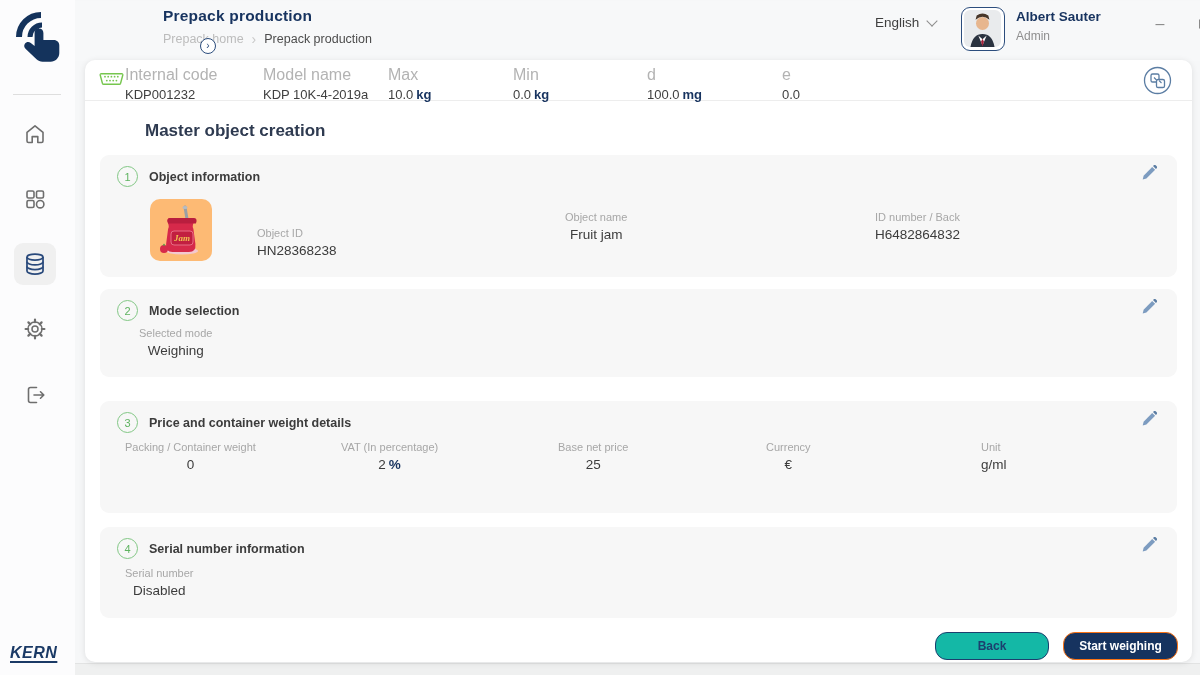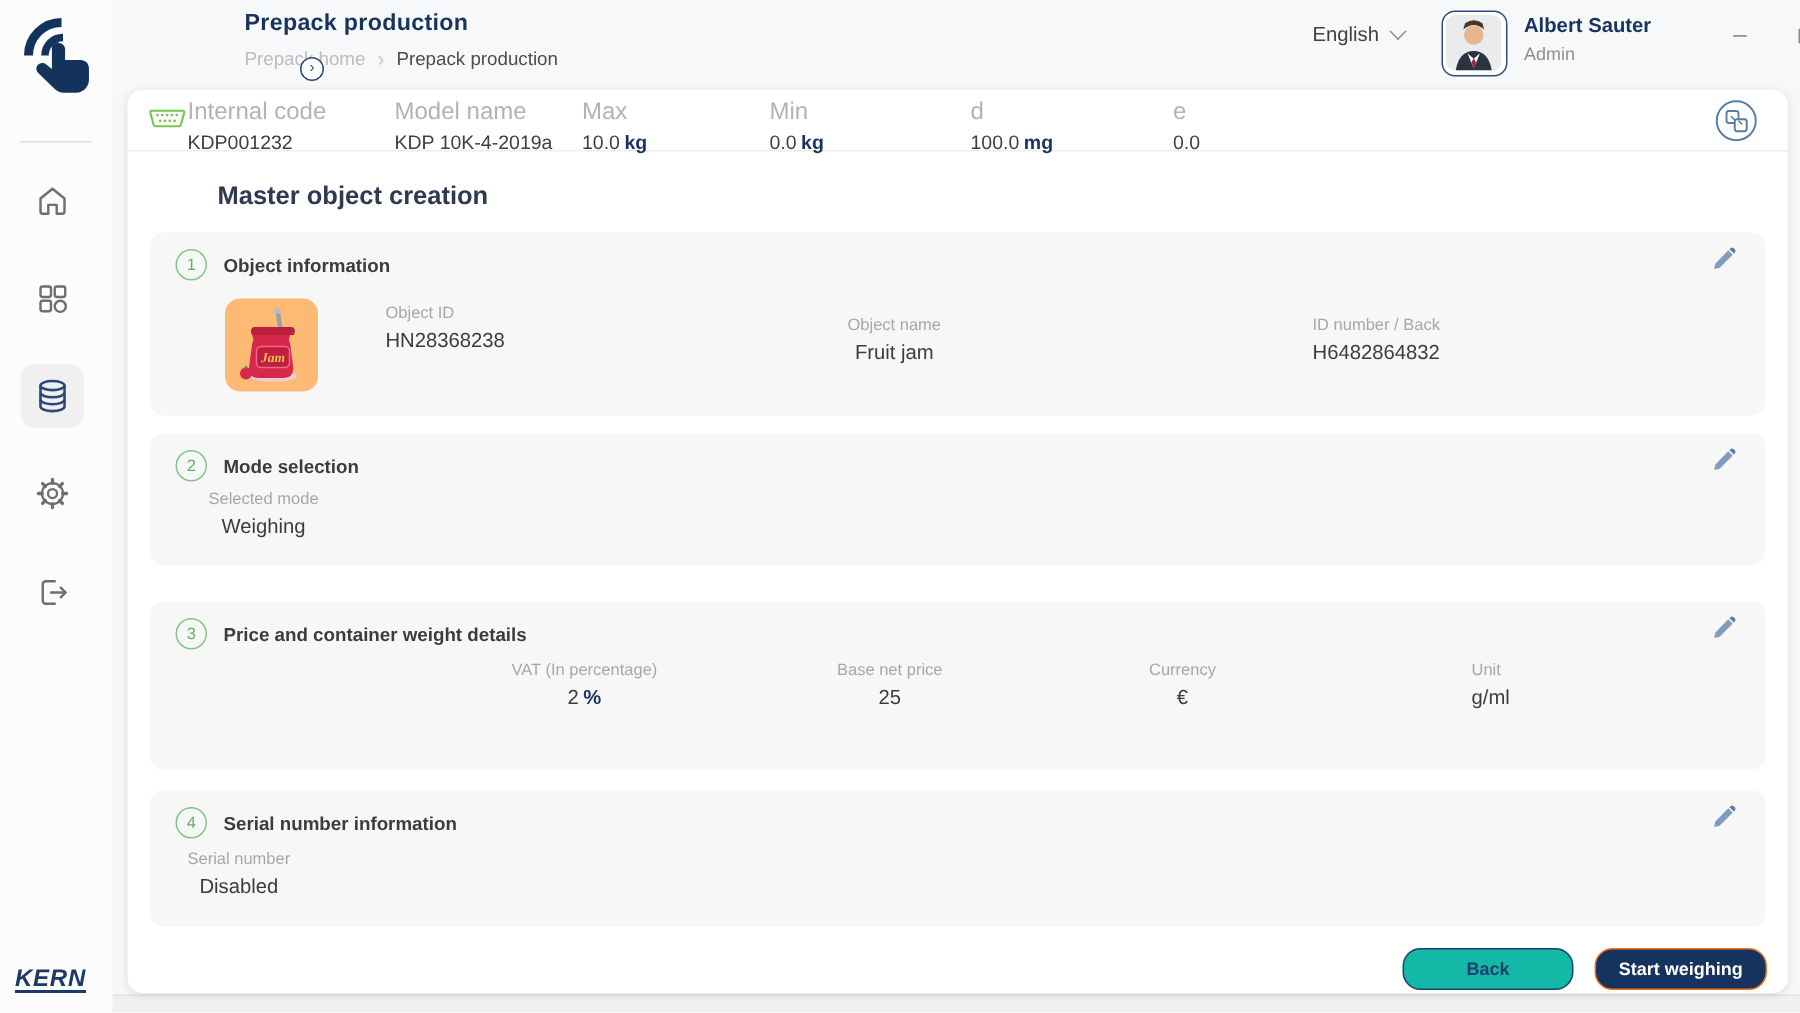--- a/index.html
+++ b/index.html
@@ -236,21 +236,21 @@
         <ellipse cx="27" cy="3.5" rx="2.6" ry="1.6" fill="#b7bcc2"></ellipse>
         <ellipse cx="24" cy="47" rx="16" ry="3.5" fill="#f3c9d0"></ellipse>
         <path d="M12 14 q-2.6 0-2.6 3 l1.2 4 q.6 2-.5 4 l-2 15 q-.8 8 6.4 8 h16.5 q7.2 0 6.4-8 l-2-15 q-1.1-2-.5-4 l1.2-4 q0-3-2.6-3 z" fill="#d6294a"></path>
         <path d="M12 14 h24 q2.6 0 2.6 3 l-.7 2.4 H10.1 L9.4 17 q0-3 2.6-3 z" fill="#b91e3e"></path>
         <rect x="13" y="27" width="22" height="14" rx="3" fill="#c21f40" stroke="#e86e86" stroke-width="1"></rect>
         <text x="24" y="37" font-size="9" font-style="italic" font-weight="bold" fill="#f0c050" text-anchor="middle" font-family="'Liberation Serif',serif">Jam</text>
         <circle cx="6" cy="45" r="4" fill="#d6294a"></circle>
         <path d="M4.5 41.5 l1.5-2 1.5 2 z" fill="#4f9c49"></path>
       </svg>
     </div>
-    <div class="field" style="left:157px; top:48px">
+    <div class="field" style="left:157px; top:72px">
       <div class="flabel">Object ID</div>
       <div class="fvalue">HN28368238</div>
     </div>
     <div class="field" style="left:465px; top:56px">
       <div class="flabel">Object name</div>
       <div class="fvalue">Fruit jam</div>
     </div>
     <div class="field" style="left:775px; top:56px">
       <div class="flabel">ID number / Back</div>
       <div class="fvalue">H6482864832</div>
@@ -278,20 +278,24 @@
     <div class="sec-head">
       <span class="num-circle">3</span>
       <span class="sec-title">Price and container weight details</span>
     </div>
     <span class="pencil">
       <svg width="16" height="16" viewBox="0 0 16 16">
         <path fill="#7d9cc0" d="M11.2 1.9 l2.9 2.9 -8.7 8.7 -3.7 .9 .9-3.7 z"></path>
         <path fill="#5b7da3" d="M12 1.1 l2.9 2.9 .8-.8 a1.3 1.3 0 0 0 0-1.9 l-1-1 a1.3 1.3 0 0 0-1.9 0 z"></path>
       </svg>
     </span>
+    <div class="field" style="left:25px; top:40px">
+      <div class="flabel">Packing / Container weight</div>
+      <div class="fvalue"><span>0</span><span class="unit"></span></div>
+    </div>
     <div class="field" style="left:241px; top:40px">
       <div class="flabel">VAT (In percentage)</div>
       <div class="fvalue"><span>2</span><span class="unit">%</span></div>
     </div>
     <div class="field" style="left:458px; top:40px">
       <div class="flabel">Base net price</div>
       <div class="fvalue"><span>25</span><span class="unit"></span></div>
     </div>
     <div class="field" style="left:666px; top:40px">
       <div class="flabel">Currency</div>

